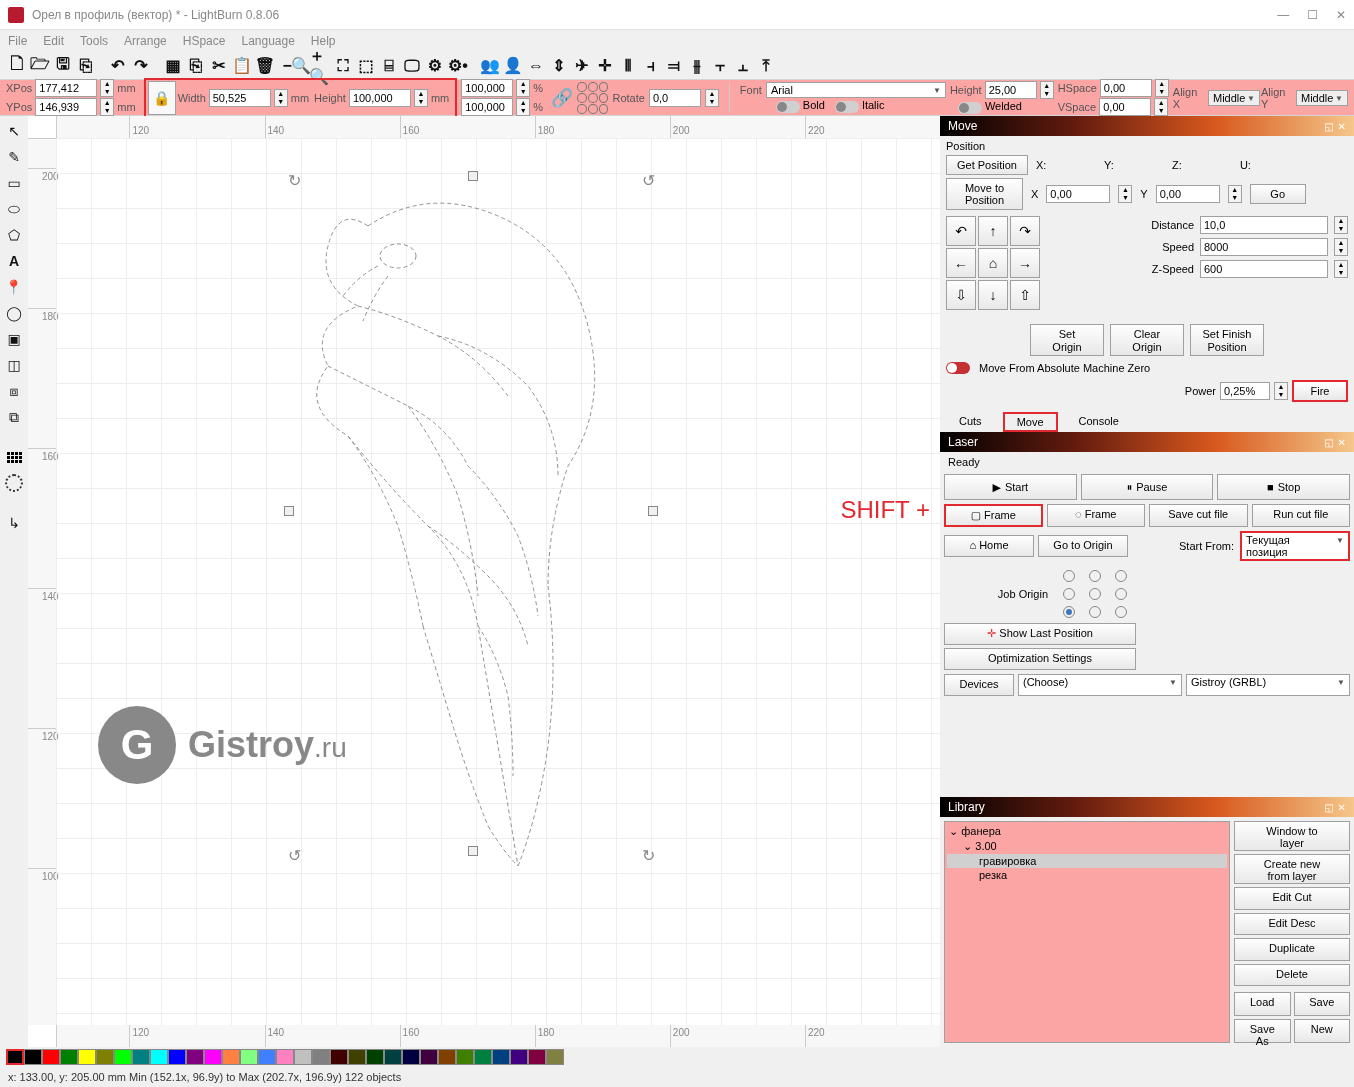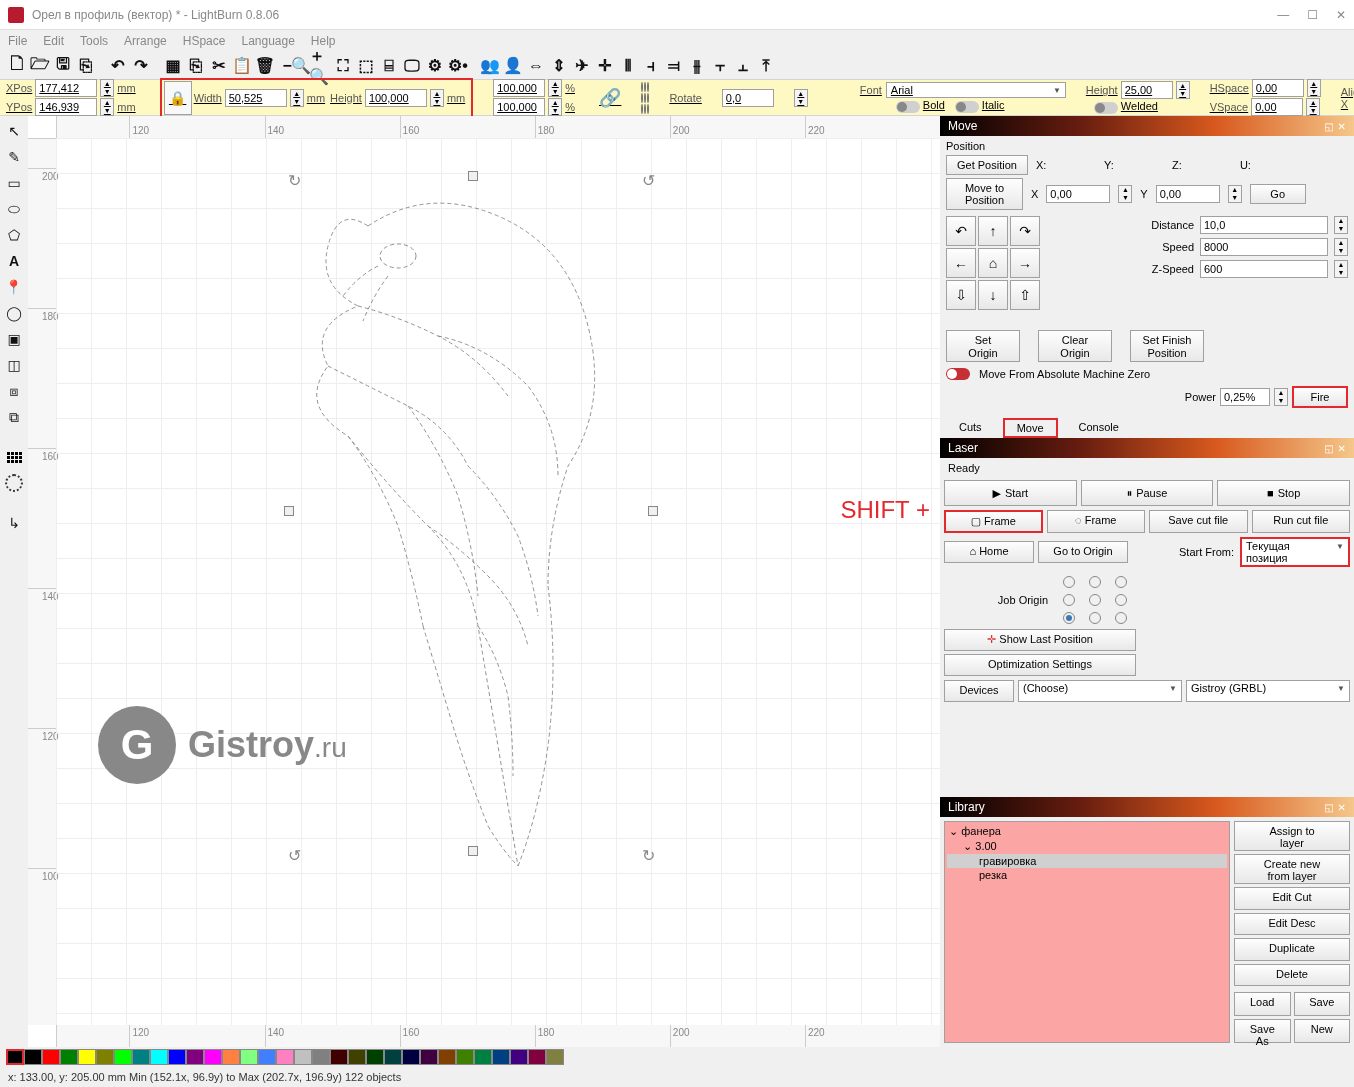--- a/index.html
+++ b/index.html
@@ -13,21 +13,21 @@
 
 
 .menubar { height: 22px; background: #f0f0f0; display: flex; align-items: center; padding: 0 8px; gap: 16px; color: #888; font-size: 12px; }
 
 
 .toolbar { height: 28px; background: #f0f0f0; display: flex; align-items: center; padding: 2px 6px; gap: 1px; border-bottom: 1px solid #d4d4d4; }
 .tb-icon { width: 22px; height: 22px; display: flex; align-items: center; justify-content: center; font-size: 16px; color: #111; cursor: pointer; font-weight: bold; }
 .tb-sep { width: 8px; }
 
 
-.propbar { height: 36px; background: #fef9c3; display: flex; align-items: center; padding: 2px 6px; gap: 20px; border-bottom: 1px solid #d4d4d4; font-size: 11px; text-decoration: underline; }
+.propbar { height: 36px; background: #fca5a5; display: flex; align-items: center; padding: 2px 6px; gap: 4px; border-bottom: 1px solid #d4d4d4; font-size: 11px; }
 .prop-label { color: #555; }
 .prop-input { width: 62px; height: 18px; border: 1px solid #a0a0a0; background: #fff; padding: 0 3px; font-size: 11px; }
 .prop-input.small { width: 52px; }
 .prop-unit { color: #555; margin-right: 4px; }
 .spinner { display: inline-flex; flex-direction: column; border: 1px solid #a0a0a0; }
 .spinner span { width: 12px; height: 8px; font-size: 7px; text-align: center; line-height: 7px; background: #f4f4f4; }
 .lock-box { width: 28px; height: 34px; border: 1px solid #a0a0a0; display: flex; align-items: center; justify-content: center; background: #f8f8f8; font-size: 14px; }
 .red-highlight { border: 2px solid #e3292e; }
 .nine-grid { width: 32px; height: 32px; display: grid; grid-template-columns: repeat(3,1fr); grid-template-rows: repeat(3,1fr); gap: 1px; }
 .nine-grid div { border: 1px solid #777; border-radius: 50%; }
@@ -64,21 +64,21 @@
 .panel-hdr { height: 20px; background: linear-gradient(to right, #000, #661c0f, #d8591e, #f5c78a); color: #fff; font-size: 12px; padding: 2px 8px; display: flex; align-items: center; justify-content: space-between; }
 .panel-hdr .pin { display: flex; gap: 4px; font-size: 10px; }
 .panel-body { background: #f0f0f0; padding: 4px 6px; font-size: 11px; }
 .pos-row { display: flex; align-items: center; gap: 8px; margin-bottom: 3px; }
 .btn { border: 1px solid #a0a0a0; background: linear-gradient(#fefefe, #e8e8e8); padding: 3px 10px; font-size: 11px; cursor: pointer; text-align: center; }
 .sm-input { width: 64px; height: 18px; border: 1px solid #a0a0a0; background: #fff; padding: 0 3px; font-size: 11px; }
 .arrow-grid { display: grid; grid-template-columns: repeat(3, 30px); grid-template-rows: repeat(3, 30px); gap: 2px; }
 .arrow-grid .btn { padding: 0; font-size: 14px; display: flex; align-items: center; justify-content: center; }
 .dist-row { display: flex; align-items: center; justify-content: flex-end; gap: 6px; margin-bottom: 4px; }
 .dist-row input { width: 128px; height: 18px; border: 1px solid #a0a0a0; padding: 0 3px; font-size: 11px; }
-.three-btn-row { display: flex; gap: 18px; margin-top: 20px; justify-content: flex-start; }
+.three-btn-row { display: flex; gap: 6px; margin-top: 14px; justify-content: center; }
 .three-btn-row .btn { width: 74px; height: 32px; line-height: 13px; }
 .toggle-row { display: flex; align-items: center; gap: 6px; margin-top: 6px; }
 .power-row { display: flex; align-items: center; justify-content: flex-end; gap: 4px; margin-top: 6px; }
 .tabs { display: flex; gap: 8px; margin: 6px 0 0 6px; font-size: 11px; }
 .tab { padding: 2px 12px; border: 1px solid transparent; cursor: pointer; }
 .tab.active { border: 2px solid #e3292e; }
 .laser-btns { display: grid; grid-template-columns: 1fr 1fr 1fr; gap: 4px; padding: 4px; }
 .laser-btns .btn { height: 26px; display: flex; align-items: center; justify-content: center; gap: 4px; }
 .laser-row2 { display: grid; grid-template-columns: 1fr 1fr 1fr 1fr; gap: 4px; padding: 0 4px 4px; }
 .laser-row3 { display: flex; gap: 4px; padding: 0 4px 4px; align-items: center; }
@@ -606,21 +606,21 @@
         </span>
     </div>
     <div class="library-body">
       <div class="tree">
         <div class="node">⌄ <span>фанера</span></div>
         <div class="node indent1">⌄ <span>3.00</span></div>
         <div class="node indent2 sel">гравировка</div>
         <div class="node indent2">резка</div>
       </div>
       <div class="lib-btns">
-        <div class="btn" style="white-space:pre-line;">Assign to
+        <div class="btn" style="white-space:pre-line;">Window to
 layer</div>
         <div class="btn" style="white-space:pre-line;">Create new
 from layer</div>
         <div class="btn">Edit Cut</div>
         <div class="btn">Edit Desc</div>
         <div class="btn">Duplicate</div>
         <div class="btn">Delete</div>
         <div style="flex:1;"></div>
         <div class="lib-bottom">
           <div class="btn">Load</div>

